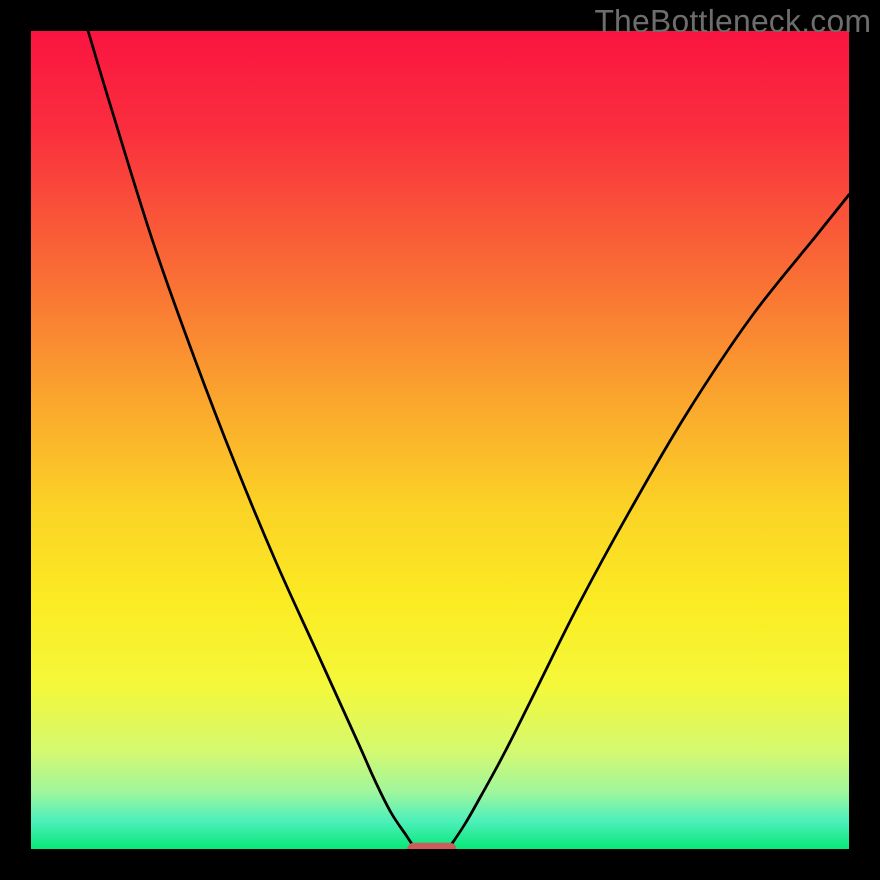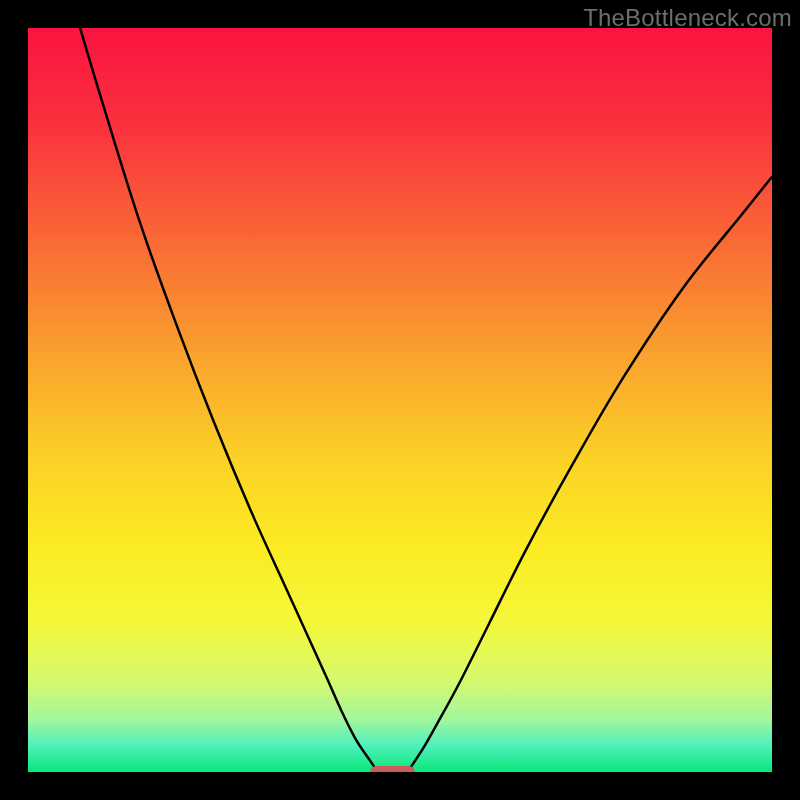--- a/index.html
+++ b/index.html
@@ -23,21 +23,21 @@
     left: 28px;
     width: 744px;
     height: 744px;
     overflow: hidden;
   }
   .watermark {
     position: absolute;
     top: 4px;
     right: 8px;
     color: #6d6d6d;
-    font-size: 24px;
+    font-size: 29px;
     font-weight: 400;
     letter-spacing: 0.2px;
     z-index: 5;
   }
   svg { display: block; }
 </style>
 </head>
 <body>
 
 <div class="frame">

